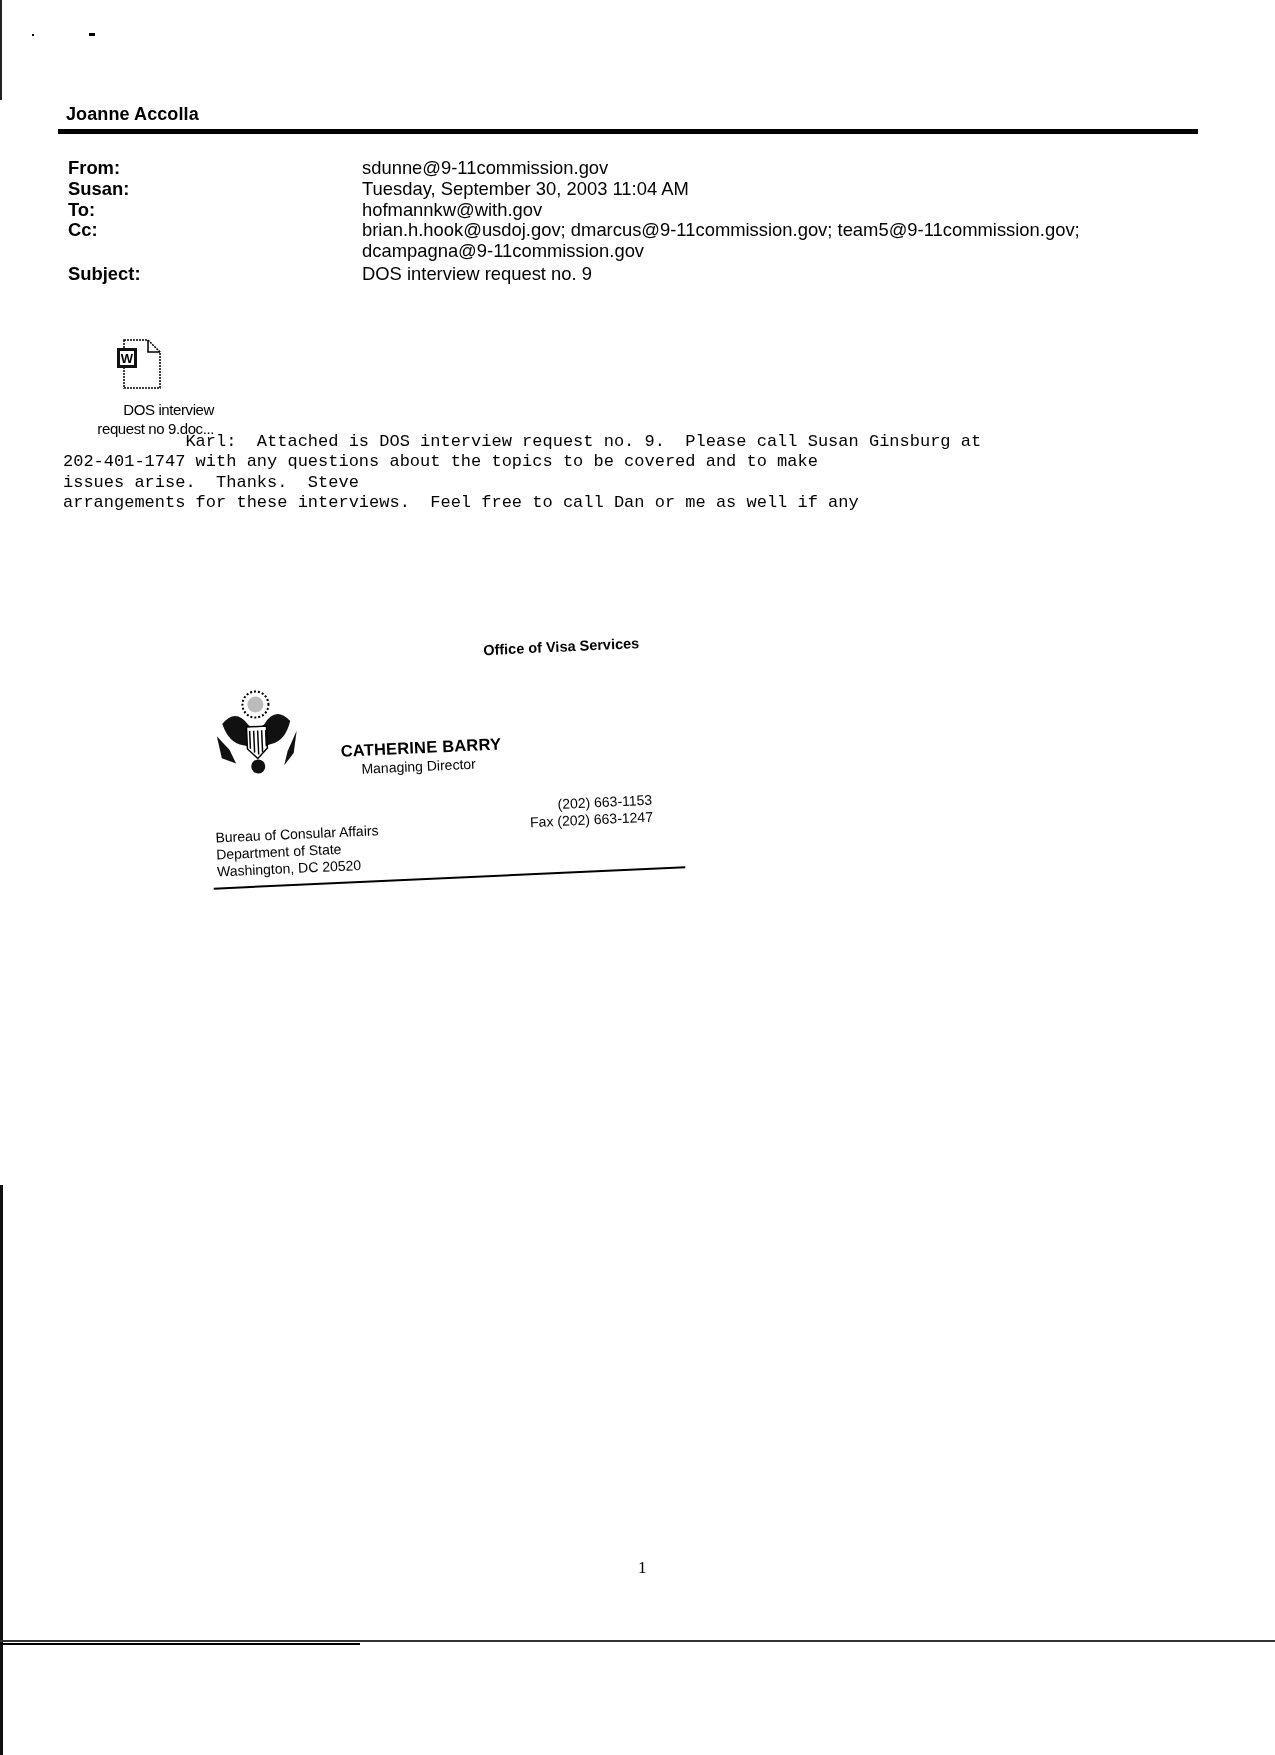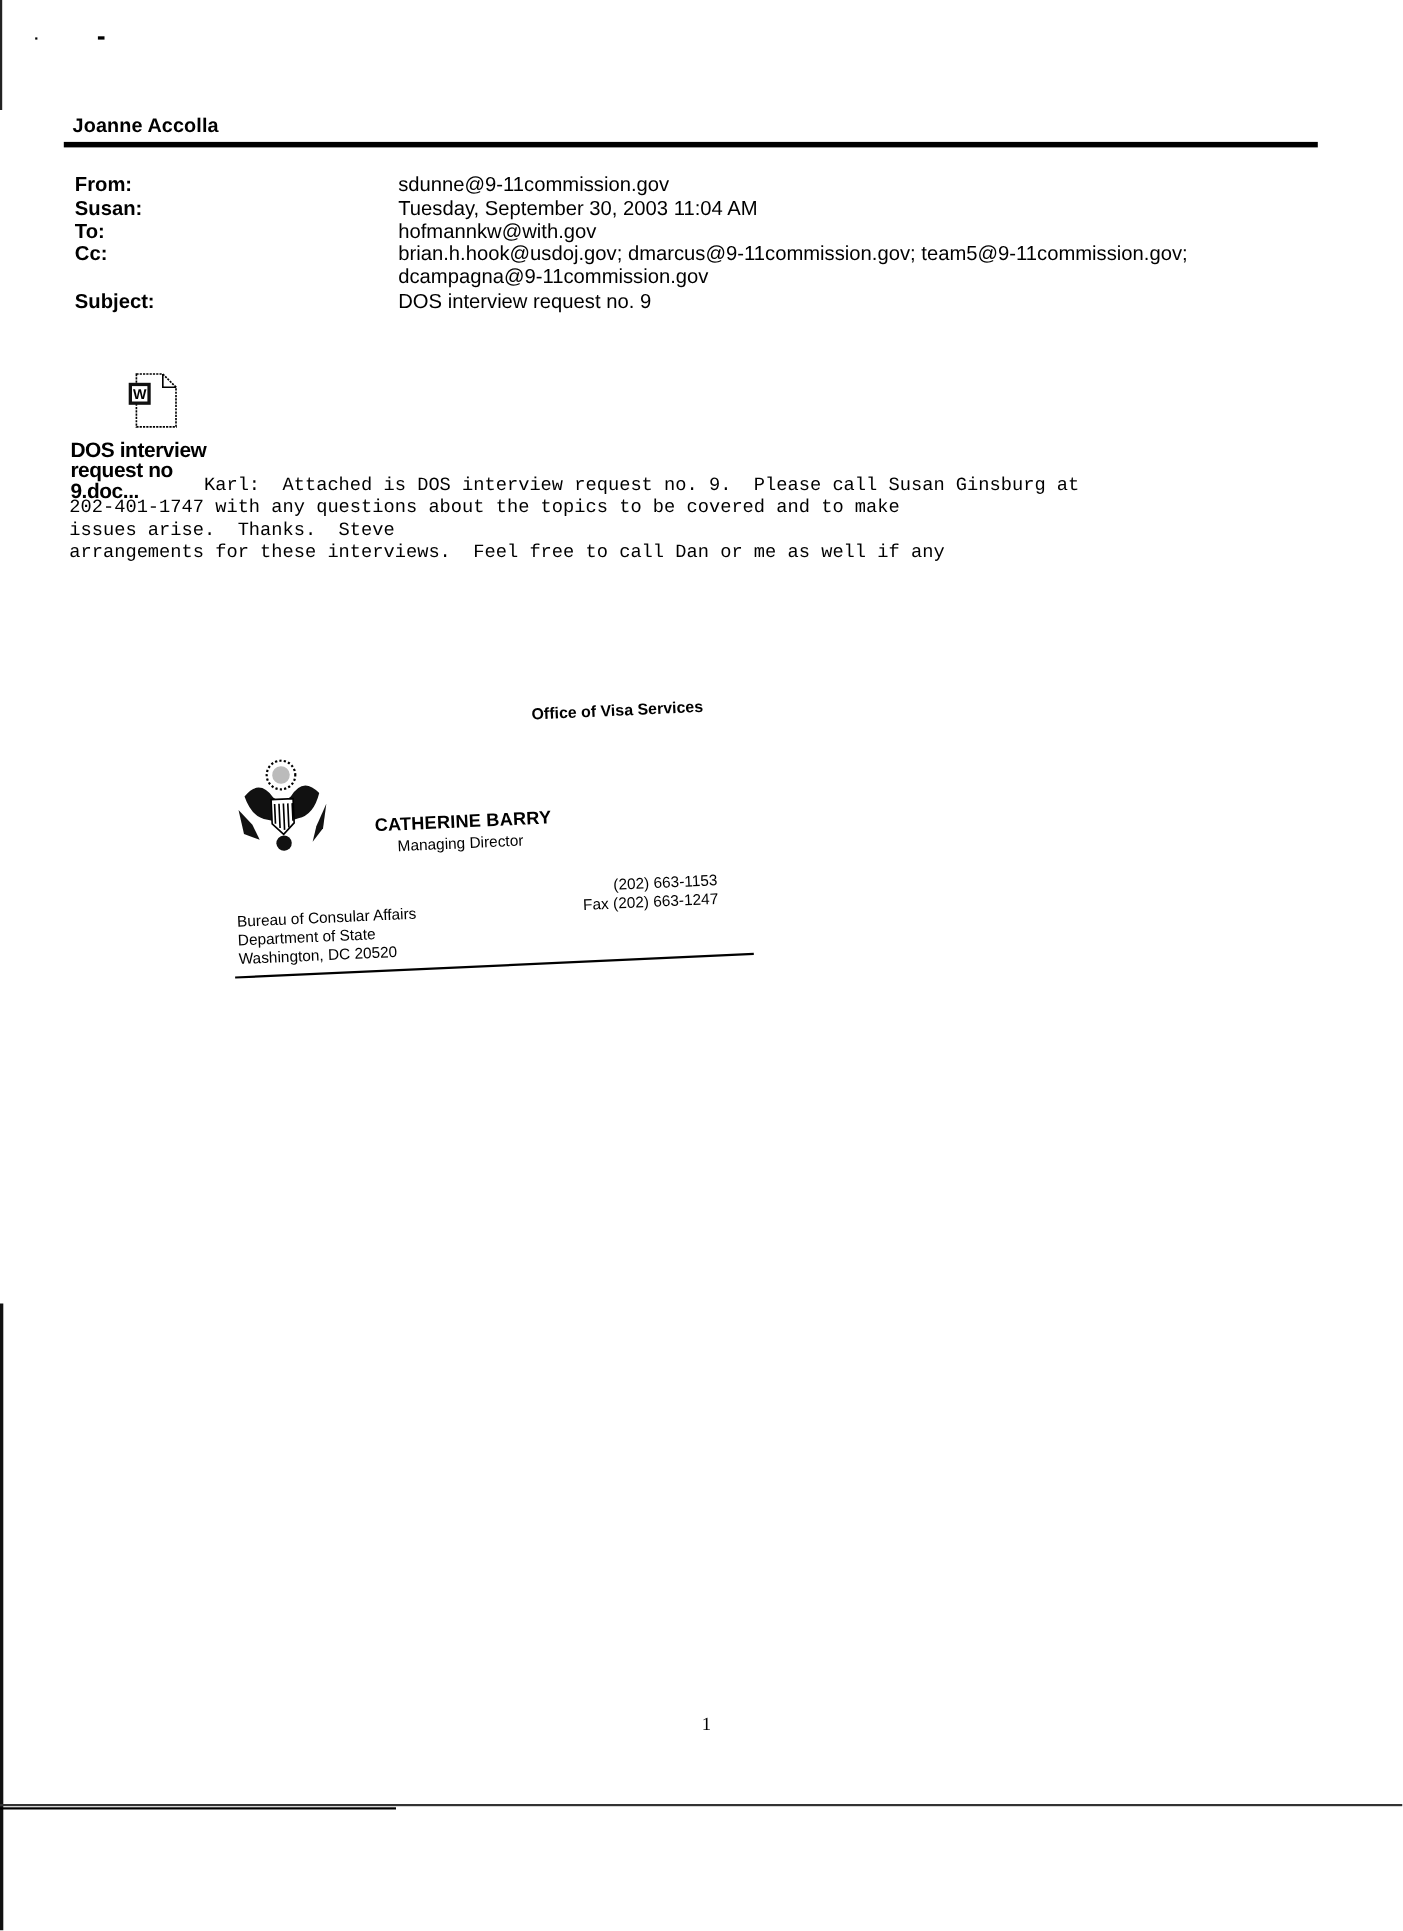--- a/index.html
+++ b/index.html
@@ -29,21 +29,21 @@
   .field-row.cc2 { height: 20.8px; }
   .field-row.subject { margin-top: 2px; }
 
   .attachment {
     position: absolute; left: 64px; top: 338px; width: 150px; text-align: center;
   }
   .doc-icon { position: relative; width: 50px; height: 50px; margin: 0 auto 0 50px; }
   .doc-icon svg { display: block; }
   .attachment-label {
     position: absolute; left: 0; top: 62px; width: 150px;
-    font-size: 19px; line-height: 19px; text-align: left; letter-spacing: -0.4px; font-weight: bold;
+    font-size: 15px; line-height: 19px; text-align: right; letter-spacing: -0.4px;
   }
 
   .body-text {
     position: absolute; left: 63px; top: 432px;
     font-family: "Liberation Mono", monospace; font-size: 17px; line-height: 20.3px;
     white-space: pre;
   }
 
   .card {
     position: absolute; left: 200px; top: 630px; width: 520px; height: 240px;

